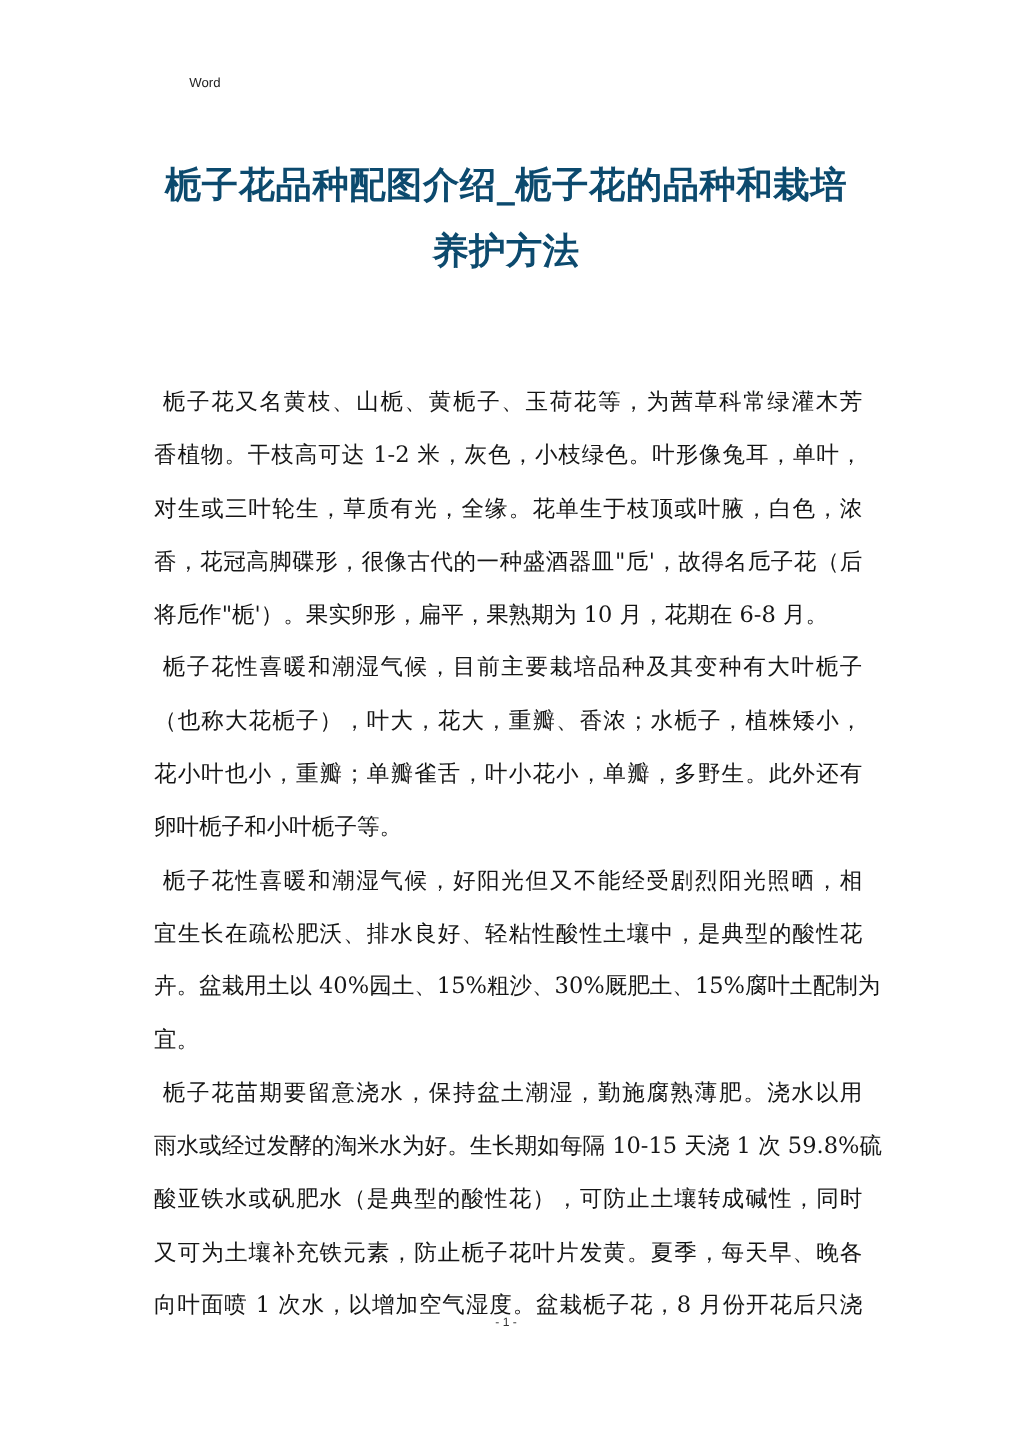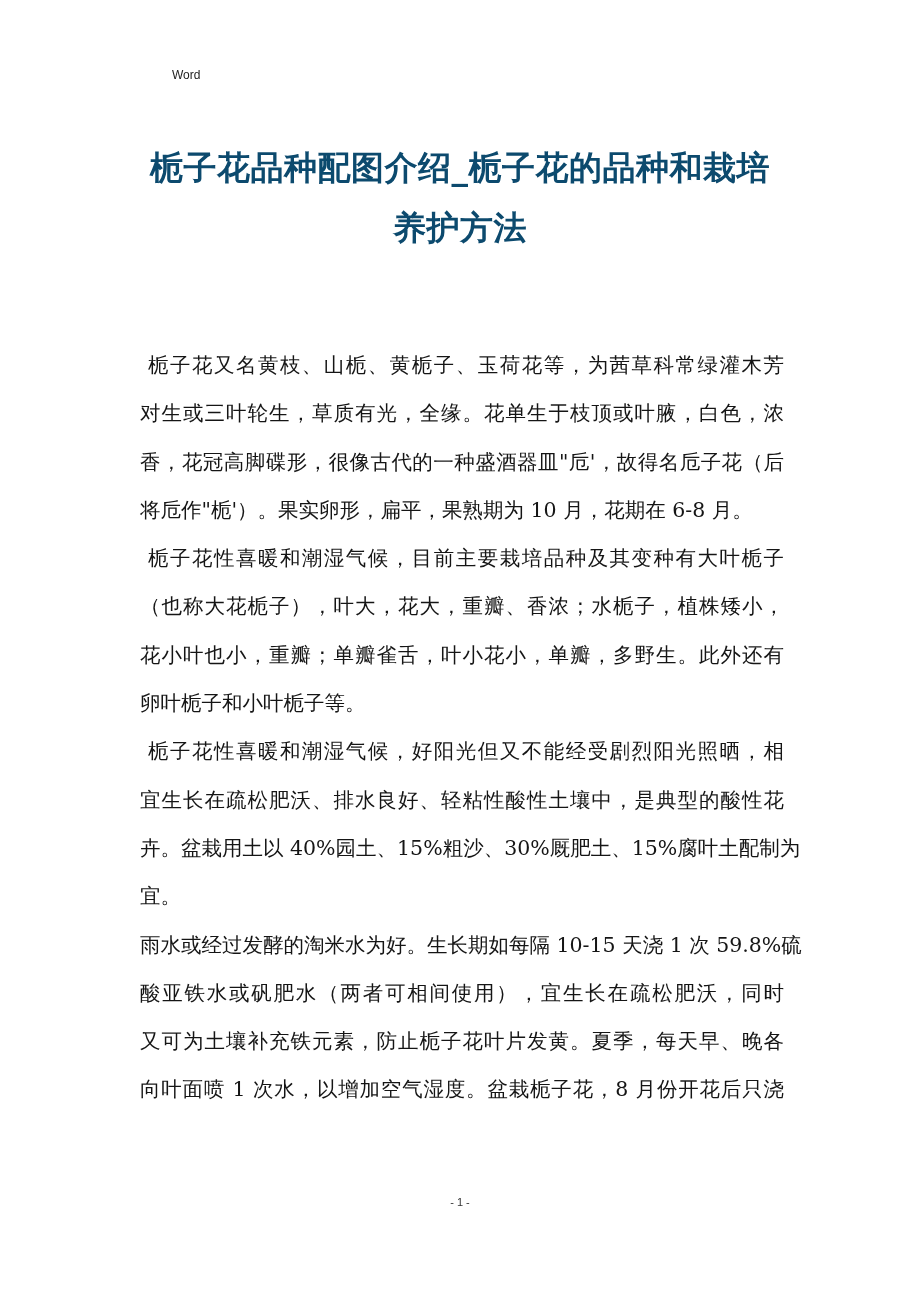--- a/index.html
+++ b/index.html
@@ -24,37 +24,39 @@
 <div class="header-label">Word</div>
 
 <div class="title">
   <div>栀子花品种配图介绍_栀子花的品种和栽培</div>
   <div>养护方法</div>
 </div>
 
 <div class="body-text">
   <div>
     <div class="line indent">栀子花又名黄枝、山栀、黄栀子、玉荷花等，为茜草科常绿灌木芳</div>
+    <div class="line">香植物。干枝高可达 1-2 米，灰色，小枝绿色。叶形像兔耳，单叶，</div>
     <div class="line">对生或三叶轮生，草质有光，全缘。花单生于枝顶或叶腋，白色，浓</div>
     <div class="line">香，花冠高脚碟形，很像古代的一种盛酒器皿"卮'，故得名卮子花（后</div>
     <div class="line last">将卮作"栀'）。果实卵形，扁平，果熟期为 10 月，花期在 6-8 月。</div>
   </div>
   <div>
     <div class="line indent">栀子花性喜暖和潮湿气候，目前主要栽培品种及其变种有大叶栀子</div>
     <div class="line">（也称大花栀子），叶大，花大，重瓣、香浓；水栀子，植株矮小，</div>
     <div class="line">花小叶也小，重瓣；单瓣雀舌，叶小花小，单瓣，多野生。此外还有</div>
     <div class="line last">卵叶栀子和小叶栀子等。</div>
   </div>
   <div>
     <div class="line indent">栀子花性喜暖和潮湿气候，好阳光但又不能经受剧烈阳光照晒，相</div>
     <div class="line">宜生长在疏松肥沃、排水良好、轻粘性酸性土壤中，是典型的酸性花</div>
     <div class="line">卉。盆栽用土以 40%园土、15%粗沙、30%厩肥土、15%腐叶土配制为</div>
     <div class="line last">宜。</div>
   </div>
   <div>
+    <div class="line indent">栀子花苗期要留意浇水，保持盆土潮湿，勤施腐熟薄肥。浇水以用</div>
     <div class="line">雨水或经过发酵的淘米水为好。生长期如每隔 10-15 天浇 1 次 59.8%硫</div>
-    <div class="line">酸亚铁水或矾肥水（两者可相间使用），宜生长在疏松肥沃，同时</div>
+    <div class="line">酸亚铁水或矾肥水（是典型的酸性花），可防止土壤转成碱性，同时</div>
     <div class="line">又可为土壤补充铁元素，防止栀子花叶片发黄。夏季，每天早、晚各</div>
     <div class="line">向叶面喷 1 次水，以增加空气湿度。盆栽栀子花，8 月份开花后只浇</div>
   </div>
 </div>
 
 <div class="page-number">- 1 -</div>
 
 </body></html>

